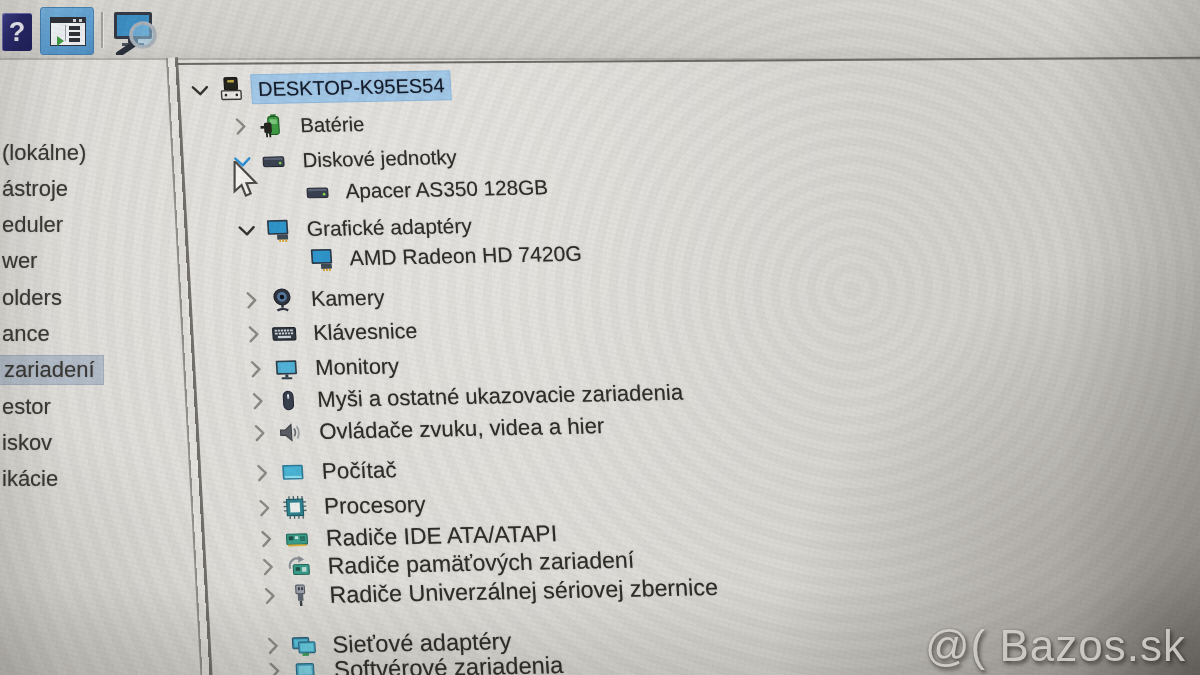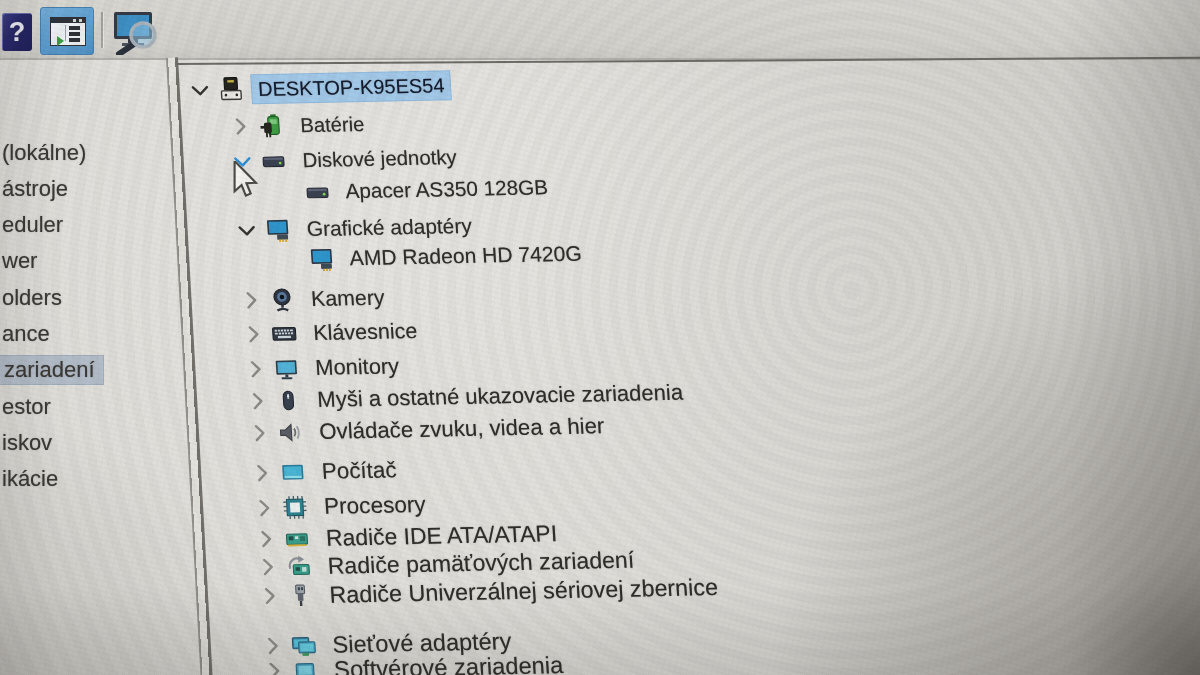--- a/index.html
+++ b/index.html
@@ -357,13 +357,14 @@
         </div>
       </div>
   </div>
 
   <svg class="cursor" viewBox="0 0 17 25">
     <polygon points="1,0 1,20 5.6,15.8 8.4,22.8 11.6,21.4 8.8,14.6 15,14.3" fill="#f4f3f0" stroke="#4c4a46" stroke-width="1.4"></polygon>
   </svg>
 
   <div class="moire"></div>
   <div class="vignette"></div>
+  <div class="watermark">@( Bazos.sk</div>
 </div>
 
 </body></html>

